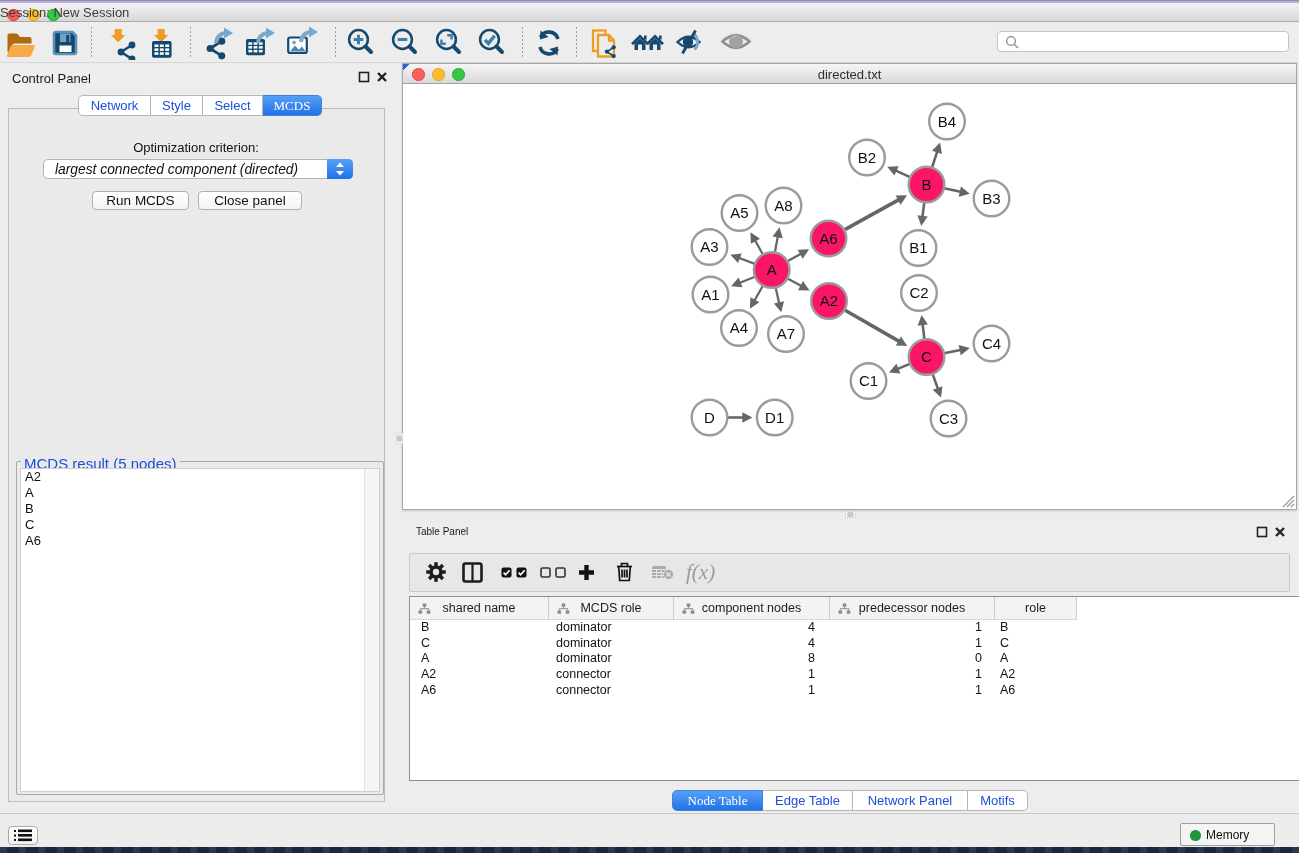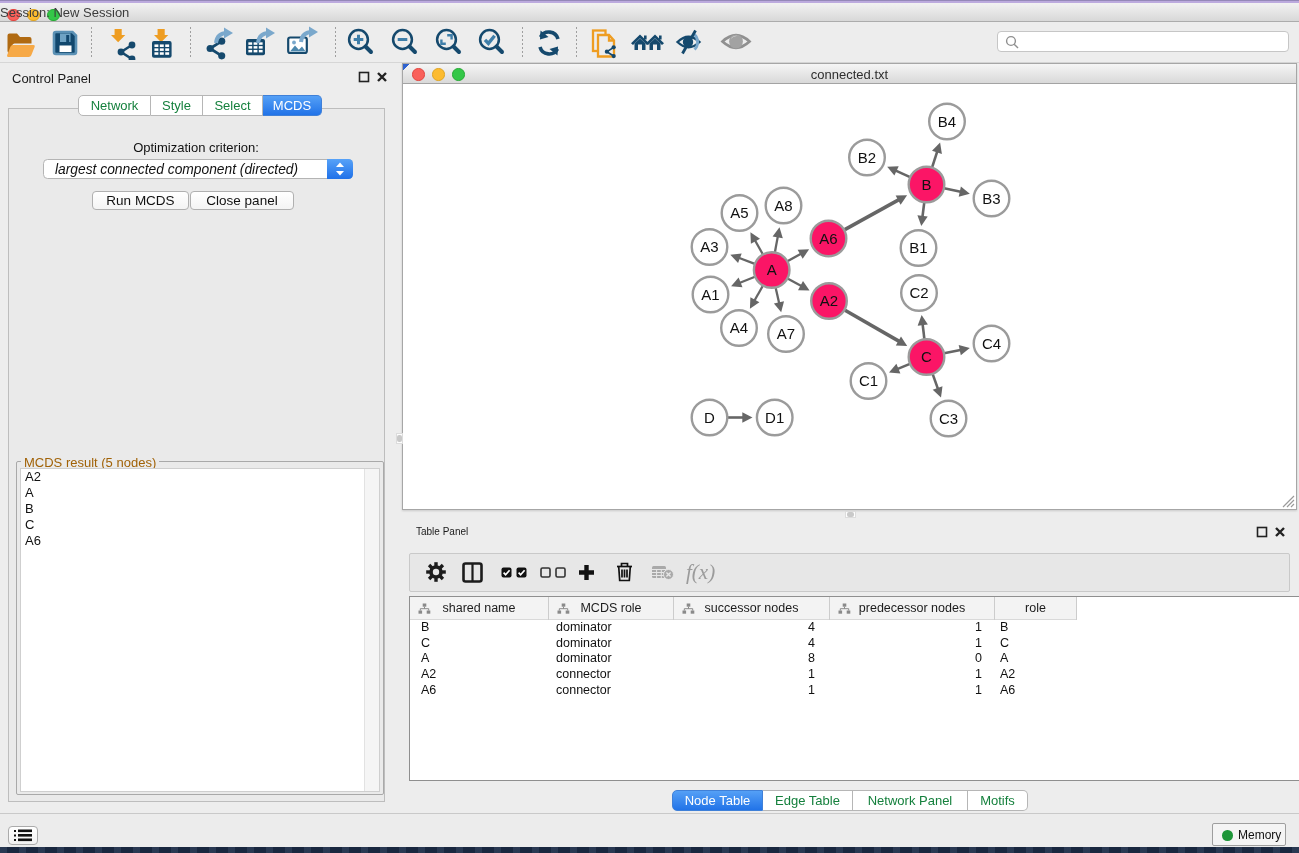--- a/index.html
+++ b/index.html
@@ -12,31 +12,31 @@
 #toolbar { left:0; top:22px; width:1299px; height:41px; background:#ededed; border-bottom:1px solid #d6d6d6; }
 .tbi { position:absolute; }
 .tbsep { position:absolute; top:5px; height:31px; width:1px; background-image:linear-gradient(#9f9f9f 40%,rgba(0,0,0,0) 0%); background-size:1px 4px; }
 #search { position:absolute; left:997px; top:9px; width:292px; height:21px; background:#fff; border:1px solid #c6c6c6; border-radius:4px; }
 
 
 #cp { left:0; top:63px; width:392px; height:749px; }
 #cp .title { position:absolute; left:12px; top:8px; font-size:13px; color:#1a1a1a;text-align:right; }
 #cpbox { position:absolute; left:8px; top:45px; width:377px; height:694px; border:1px solid #bdbdbd; background:#eaeaea; }
 .tabrow { position:absolute; top:32px; left:78px; height:21px; display:flex; z-index:3; }
-.tab { height:21px; line-height:20px; font-size:13px; text-align:center; background:#fff; border:1px solid #b6b6b6; border-left:none; color:#15803d; }
+.tab { height:21px; line-height:20px; font-size:13px; text-align:center; background:#fff; border:1px solid #b6b6b6; border-left:none; color:#1d4ed8; }
 .tab.first { border-left:1px solid #b6b6b6; border-radius:5px 0 0 5px; }
 .tab.last { border-radius:0 5px 5px 0; }
-.tab.sel { background:linear-gradient(#55a0f6,#2173e8); color:#fff; border-color:#3f80d8; }
+.tab.sel { background:linear-gradient(#55a0f6,#2173e8); color:#fff; border-color:#3f80d8;font-family:Liberation Serif, serif; }
 #optlab { position:absolute; left:0; width:392px; top:77px; text-align:center; font-size:13px; color:#111; }
 #combo { position:absolute; left:43px; top:96px; width:310px; height:20px; background:#fff; border:1px solid #b4b4b4; border-radius:4.5px; }
 #combo .txt { position:absolute; left:11px; top:1.5px; font-size:13.8px; color:#111;font-style:italic; }
 #combo .btn { position:absolute; right:-1px; top:-1px; width:26px; height:20px; background:linear-gradient(#57a2f8,#1f71e9); border-radius:0 4.5px 4.5px 0; }
 .btnrow button { position:absolute; height:19px; background:linear-gradient(#ffffff,#f4f4f4); border:1px solid #b0b0b0; border-radius:4px; font-family:"Liberation Sans",sans-serif; font-size:13.5px; color:#111; }
 #fieldset { position:absolute; left:16px; top:398px; width:368px; height:334px; border:1px solid #a9a9a9; border-radius:2px; }
-#fieldset legend { position:absolute; top:-7px; left:4px; background:#eaeaea; padding:0 3px; font-size:13px; color:#a16207; }
+#fieldset legend { position:absolute; top:-7px; left:4px; background:#eaeaea; padding:0 3px; font-size:15px; color:#1d4ed8; }
 #mlist { position:absolute; left:3px; top:6px; width:360px; height:324px; background:#fff; border:1px solid #cfcfcf; font-size:13px; color:#111; }
 #mlist .row { height:16px; line-height:16px; padding-left:4px; }
 #mlist .sb { position:absolute; right:0; top:0; width:15px; height:100%; background:#f5f5f5; border-left:1px solid #e2e2e2; }
 
 
 #nw { left:402px; top:63px; width:895px; height:447px; background:#fff; border:1px solid #a6a6a6; box-shadow:0 1px 2px rgba(0,0,0,0.15); }
 #nwtitle { position:absolute; left:0; top:0; width:100%; height:20px; background:linear-gradient(#f5f5f5,#d9d9d9); border-bottom:1px solid #a3a3a3; }
 #nwtitle .t { position:absolute; left:0; right:0; top:2.5px; text-align:center; font-size:13px; color:#2e2e2e; }
 #graph { position:absolute; left:0px; top:21px; }
 
@@ -48,21 +48,21 @@
 #tbl { position:absolute; left:409px; top:596px; width:1018px; height:185px; background:#fff; border:1px solid #8f8f8f; }
 #thead { position:absolute; left:0; top:0; height:23px; background:#f3f3f3; border-bottom:1px solid #d9d9d9; display:flex; }
 #thead .hc { position:relative; height:23px; border-right:1px solid #cccccc; font-size:12.5px; color:#1c1c1c; }
 #thead .hc em { position:absolute; left:0; right:0; top:4px; text-align:center; font-style:normal; }
 #thead .hc svg { position:absolute; left:8px; top:6px; }
 .trow { position:absolute; left:0; width:879px; height:15.7px; font-size:12.5px; color:#111; }
 .trow span { position:absolute; top:0; line-height:15.7px; }
 #tabs2 { position:absolute; left:672px; top:790px; height:21px; display:flex; z-index:2; }
 #statusbar { left:0; top:813px; width:1299px; height:34px; background:#ececec; border-top:1px solid #c9c9c9; }
 #hambtn { position:absolute; left:8px; top:12px; width:30px; height:19px; background:linear-gradient(#fff,#f1f1f1); border:1px solid #ababab; border-radius:4px; }
-#membtn { position:absolute; right:13px; top:9px; width:74px; height:23px; background:#f4f4f4; border:1px solid #9e9e9e; border-radius:2px; font-size:12px; color:#111; }
+#membtn { position:absolute; right:24px; top:9px; width:95px; height:23px; background:#f4f4f4; border:1px solid #9e9e9e; border-radius:2px; font-size:12px; color:#111; }
 #deskBot { left:0; top:847px; width:1299px; height:6px; background:#19273f; background-image:repeating-linear-gradient(90deg,rgba(90,110,140,0.25) 0 7px,rgba(0,0,0,0) 7px 19px); }
 .wicon { position:absolute; font-size:13px; color:#222; }
 </style></head>
 <body>
 <div class="abs" id="deskTop"></div>
 <div class="abs" id="titlebar">
   <span class="light" style="left:7px;background:#f9605a;border:0.5px solid #e2453f"></span>
   <span class="light" style="left:27px;background:#fcbb2f;border:0.5px solid #e0a522"></span>
   <span class="light" style="left:47px;background:#34c748;border:0.5px solid #27ab35"></span>
   <div class="t">Session: New Session</div>
@@ -248,42 +248,42 @@
   <div id="optlab">Optimization criterion:</div>
   <div id="combo">
       <span class="txt">largest connected component (directed)</span>
     <div class="btn"><svg width="26" height="20" viewBox="0 0 26 20">
           <path d="M9 8 L13 3.5 L17 8 Z" fill="#fff"></path>
           <path d="M9 12 L13 16.5 L17 12 Z" fill="#fff"></path>
         </svg></div>
   </div>
   <div class="btnrow">
     <button style="left:92px;top:128px;width:97px">Run MCDS</button>
-    <button style="left:190px;top:128px;width:104px">Close panel</button>
+    <button style="left:198px;top:128px;width:104px">Close panel</button>
   </div>
   <div id="fieldset">
       <legend>MCDS result (5 nodes)</legend>
     <div id="mlist">
       <div class="row">A2</div>
         <div class="row">A</div>
         <div class="row">B</div>
         <div class="row">C</div>
         <div class="row">A6</div>
       <div class="sb"></div>
     </div>
   </div>
 </div>
 
 <div class="abs" id="nw">
   <div style="position:absolute;left:0;top:0;width:7px;height:7px;background:linear-gradient(135deg,#2f62cf 46%,rgba(0,0,0,0) 46%);z-index:5"></div>
   <div id="nwtitle">
     <span class="light" style="left:9px;top:4px;background:#f9605a;border:0.5px solid #e2453f"></span>
     <span class="light" style="left:29px;top:4px;background:#fcbb2f;border:0.5px solid #e0a522"></span>
     <span class="light" style="left:49px;top:4px;background:#34c748;border:0.5px solid #27ab35"></span>
-    <div class="t">connected.txt</div>
+    <div class="t">directed.txt</div>
   </div>
   <svg id="graph" width="894" height="426" viewBox="0 0 894 426" font-family="Liberation Sans, sans-serif">
 <line x1="359.8" y1="169.3" x2="351.5" y2="154.5" stroke="#666" stroke-width="2.3"></line>
 <polygon points="347.4,147.3 357.0,153.7 347.9,158.8" fill="#666"></polygon>
 <line x1="371.9" y1="167.3" x2="375.0" y2="150.4" stroke="#666" stroke-width="2.3"></line>
 <polygon points="376.5,142.3 379.8,153.3 369.6,151.4" fill="#666"></polygon>
 <line x1="351.8" y1="178.8" x2="335.0" y2="172.5" stroke="#666" stroke-width="2.3"></line>
 <polygon points="327.3,169.7 338.7,168.4 335.1,178.1" fill="#666"></polygon>
 <line x1="352.0" y1="191.7" x2="335.7" y2="198.2" stroke="#666" stroke-width="2.3"></line>
 <polygon points="328.1,201.2 335.6,192.6 339.5,202.3" fill="#666"></polygon>
@@ -459,21 +459,21 @@
       </div>
     <div class="hc" style="width:156px">
         <svg width="13" height="12" viewBox="0 0 13 12">
           <g fill="#8a8a8a">
             <rect x="4.7" y="0.5" width="3.6" height="3.2"></rect>
             <rect x="0.5" y="7.5" width="3.6" height="3.2"></rect>
             <rect x="8.7" y="7.5" width="3.6" height="3.2"></rect>
             <path d="M6.5 3.7 v2 M2.3 7.5 v-1.8 h8.4 v1.8" stroke="#8a8a8a" stroke-width="1" fill="none"></path>
           </g>
         </svg>
-        <em>successor nodes</em>
+        <em>component nodes</em>
       </div>
     <div class="hc" style="width:165px">
         <svg width="13" height="12" viewBox="0 0 13 12">
           <g fill="#8a8a8a">
             <rect x="4.7" y="0.5" width="3.6" height="3.2"></rect>
             <rect x="0.5" y="7.5" width="3.6" height="3.2"></rect>
             <rect x="8.7" y="7.5" width="3.6" height="3.2"></rect>
             <path d="M6.5 3.7 v2 M2.3 7.5 v-1.8 h8.4 v1.8" stroke="#8a8a8a" stroke-width="1" fill="none"></path>
           </g>
         </svg>

